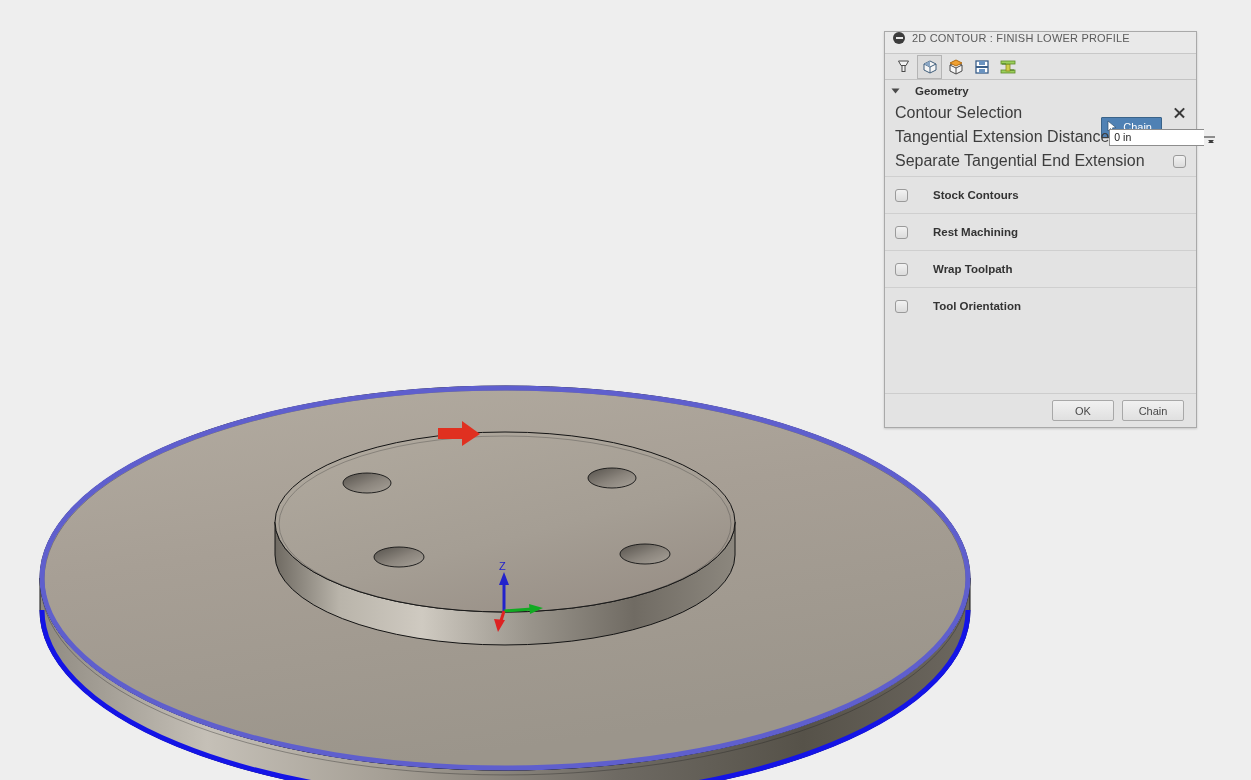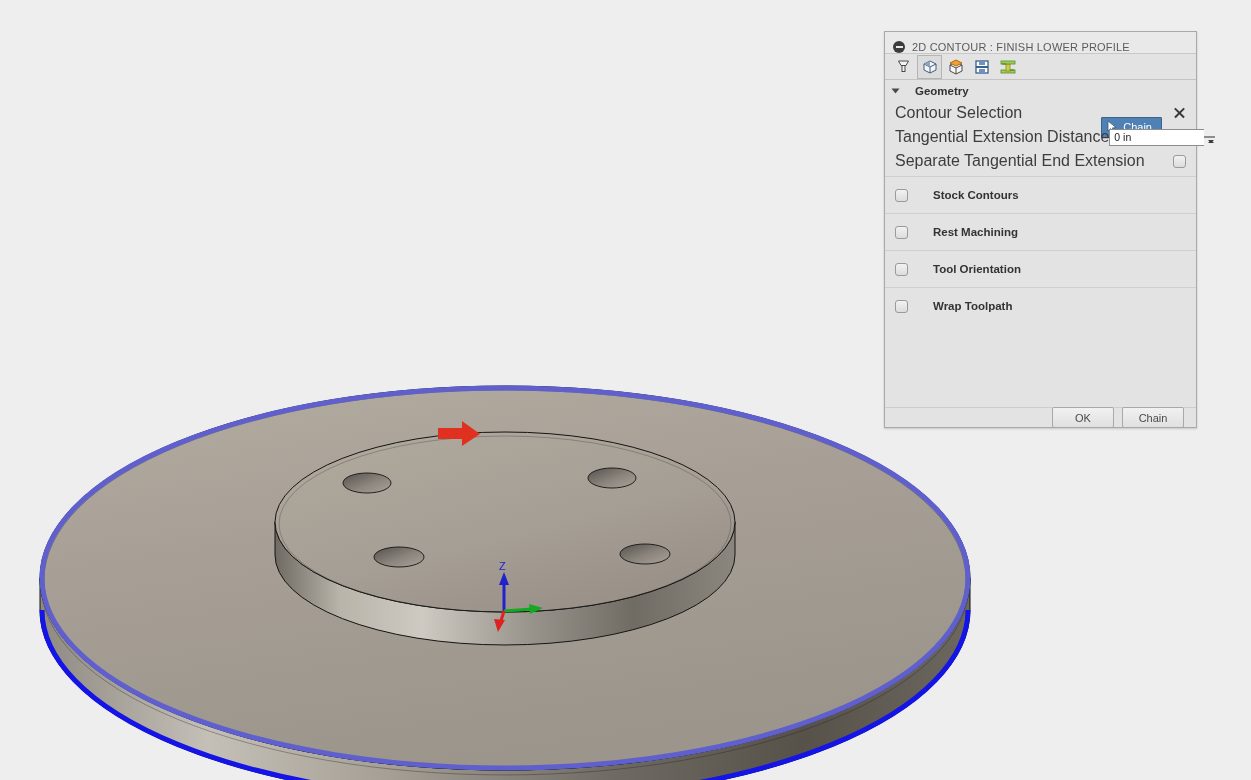--- a/index.html
+++ b/index.html
@@ -18,21 +18,21 @@
     position:absolute;left:884px;top:31px;width:313px;height:397px;
     background:#e3e3e3;
     border:1px solid #a9a9a9;
     box-shadow:0 1px 2px rgba(0,0,0,.16);
     box-sizing:border-box;
     font-size:11px;color:#3a3a3a;
   }
   .titlebar{
     height:22px;background:#e9e9e9;
     border-bottom:1px solid #c8c8c8;
-    display:flex;align-items:flex-end;gap:7px;padding:0 8px;
+    display:flex;align-items:flex-start;gap:7px;padding:0 8px;
     box-sizing:border-box;
   }
   .collapse-ico{
     width:12px;height:12px;border-radius:50%;
     background:#3c3c3c;position:relative;flex:0 0 auto;
   }
   .collapse-ico::after{
     content:"";position:absolute;left:2.5px;top:5.2px;width:7px;height:1.6px;background:#e9e9e9;
   }
   .title-text{font-size:11px;color:#5b5b5b;letter-spacing:.2px;white-space:nowrap;}
@@ -106,21 +106,21 @@
   }
 
   .collapsed-sec{
     display:flex;align-items:center;gap:25px;
     height:36px;padding:0 10px;
     border-top:1px solid #cfcfcf;
   }
   .collapsed-sec .sec-label{font-size:11.5px;font-weight:bold;color:#333;}
 
   .footer{
-    position:absolute;left:0;right:0;bottom:0;height:20px;
+    position:absolute;left:0;right:0;bottom:0;height:34px;
     background:#e3e3e3;border-top:1px solid #cdcdcd;
     display:flex;align-items:center;justify-content:flex-end;gap:8px;padding-right:12px;
     box-sizing:border-box;
   }
   .btn{
     min-width:62px;height:21px;box-sizing:border-box;
     background:linear-gradient(#f1f1f1,#e0e0e0);
     border:1px solid #a8a8a8;border-radius:2px;
     font-size:11px;color:#4a4a4a;
     display:flex;align-items:center;justify-content:center;
@@ -298,24 +298,24 @@
   <div class="collapsed-sec">
     <span class="cbox"></span>
     <span class="sec-label">Stock Contours</span>
   </div>
   <div class="collapsed-sec">
     <span class="cbox"></span>
     <span class="sec-label">Rest Machining</span>
   </div>
   <div class="collapsed-sec">
     <span class="cbox"></span>
-    <span class="sec-label">Tool Orientation</span>
+    <span class="sec-label">Wrap Toolpath</span>
   </div>
   <div class="collapsed-sec">
     <span class="cbox"></span>
-    <span class="sec-label">Wrap Toolpath</span>
+    <span class="sec-label">Tool Orientation</span>
   </div>
 
   <div class="footer">
     <div class="btn">OK</div>
     <div class="btn">Chain</div>
   </div>
 </div>
 
 </body></html>

